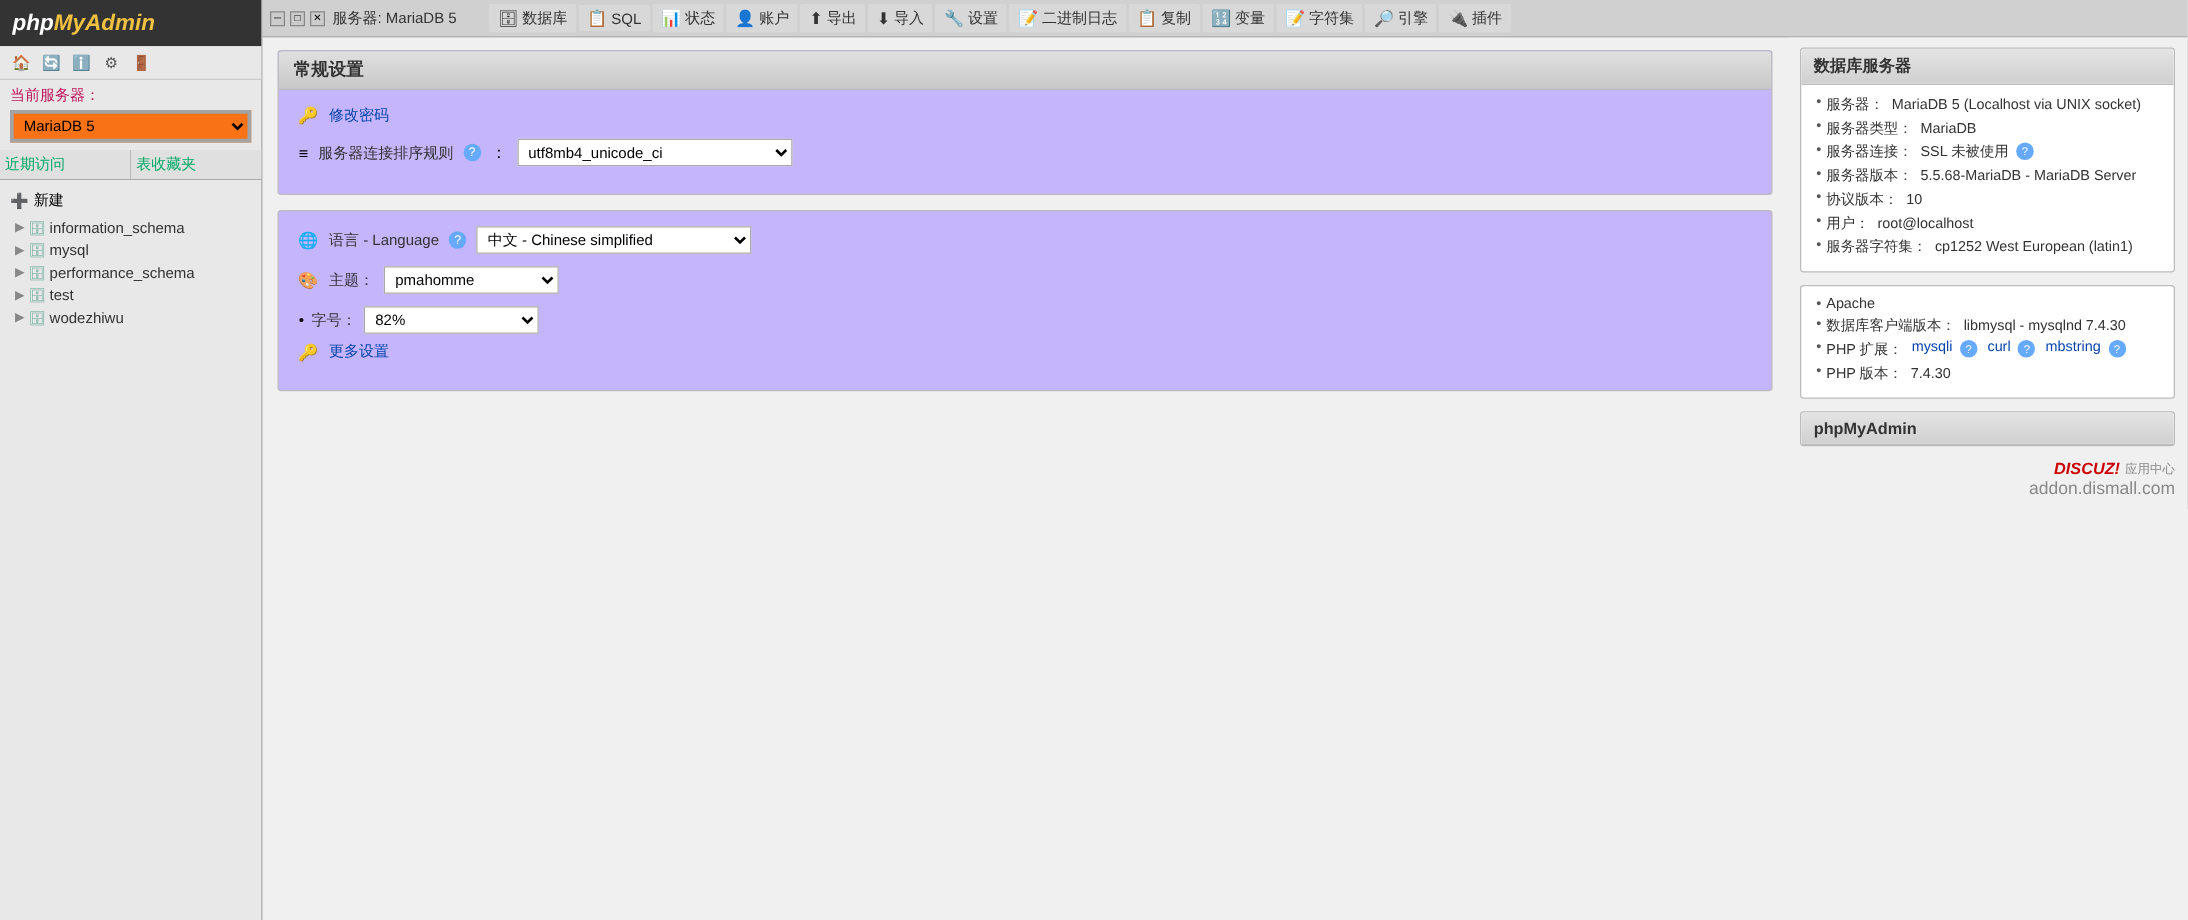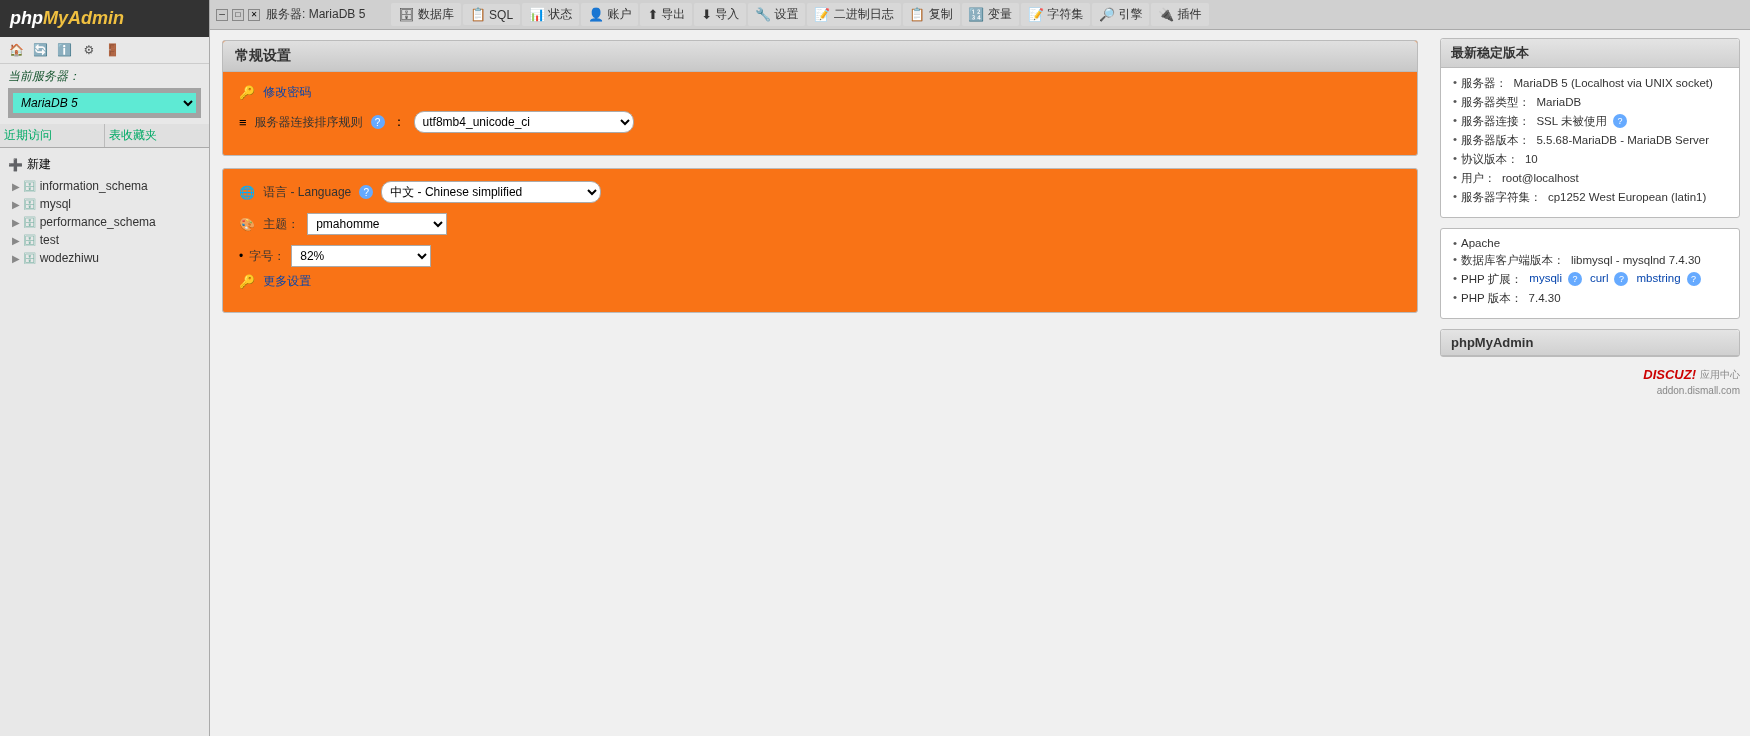--- a/index.html
+++ b/index.html
@@ -41,33 +41,31 @@
     .sidebar-icon {
       width: 18px; height: 18px;
       display: inline-flex; align-items: center; justify-content: center;
       cursor: pointer;
       font-size: 12px;
       color: #555;
     }
     #current-server-label {
       font-size: 12px;
       padding: 4px 8px 0 8px;
-      color: #14532d;
-      font-style: italic;
+      color: #be185d;
     }
     #server-select-wrapper {
       padding: 3px 8px 6px 8px;
     }
     #server-select {
       width: 100%;
       padding: 2px 4px;
-      border: 5px solid #a3a3a3;
-      background: #5eead4;
-      font-size: 12px;
-      font-style: italic;
+      border: 3px solid #a3a3a3;
+      background: #f97316;
+      font-size: 12px;
     }
     #recent-tabs {
       display: flex;
       border-bottom: 1px solid #aaa;
       margin: 0 0 4px 0;
     }
     .recent-tab {
       flex: 1;
       padding: 3px 4px;
       font-size: 12px;
@@ -158,21 +156,21 @@
     }
 
     
     #main-panel {
       flex: 1;
       overflow-y: auto;
       padding: 10px 12px;
     }
 
     .section-box {
-      background: #f97316;
+      background: #c4b5fd;
       border: 1px solid #bbb;
       border-radius: 3px;
       margin-bottom: 12px;
       padding: 0;
     }
     .section-header {
       background: linear-gradient(to bottom, #e0e0e0, #c8c8c8);
       border-bottom: 1px solid #bbb;
       padding: 6px 12px;
       font-size: 14px;
@@ -209,21 +207,20 @@
     }
     .form-select {
       padding: 2px 4px;
       border: 1px solid #aaa;
       background: #fff;
       font-size: 12px;
       min-width: 140px;
     }
     .form-select-wide {
       min-width: 220px;
-      border-radius: 10px;
     }
     .link-text {
       color: #0645ad;
       text-decoration: none;
       cursor: pointer;
       font-size: 12px;
     }
     .bullet-row {
       display: flex;
       align-items: center;
@@ -464,21 +461,21 @@
             <a class="link-text">更多设置</a>
           </div>
         </div>
       </div>
 
     </div>
 
     <div id="right-panel">
 
       <div class="info-box">
-        <div class="info-header">最新稳定版本</div>
+        <div class="info-header">数据库服务器</div>
         <div class="info-body">
           <div class="info-item">
             <span>服务器：&nbsp; MariaDB 5 (Localhost via UNIX socket)</span>
           </div>
           <div class="info-item">
             <span>服务器类型：&nbsp; MariaDB</span>
           </div>
           <div class="info-item">
             <span>服务器连接：&nbsp; SSL 未被使用</span>
             <span class="info-badge">?</span>
@@ -525,18 +522,18 @@
 
       <div class="info-box">
         <div class="info-header">phpMyAdmin</div>
       </div>
 
       <div style="text-align:right; margin-top:4px; position:relative;">
         <span style="color:#888; font-size:10px; display:flex; align-items:center; justify-content:flex-end; gap:4px;">
           <span style="color:#c00; font-weight:bold; font-style:italic; font-size:13px;">DISCUZ!</span>
           <span>应用中心</span>
         </span>
-        <span style="color:#888; font-size:10px;">addon.dismall.com</span>
+        <span style="color:#888; font-size:14px;">addon.dismall.com</span>
       </div>
 
     </div>
   </div>
 </div>
 
 </body></html>

